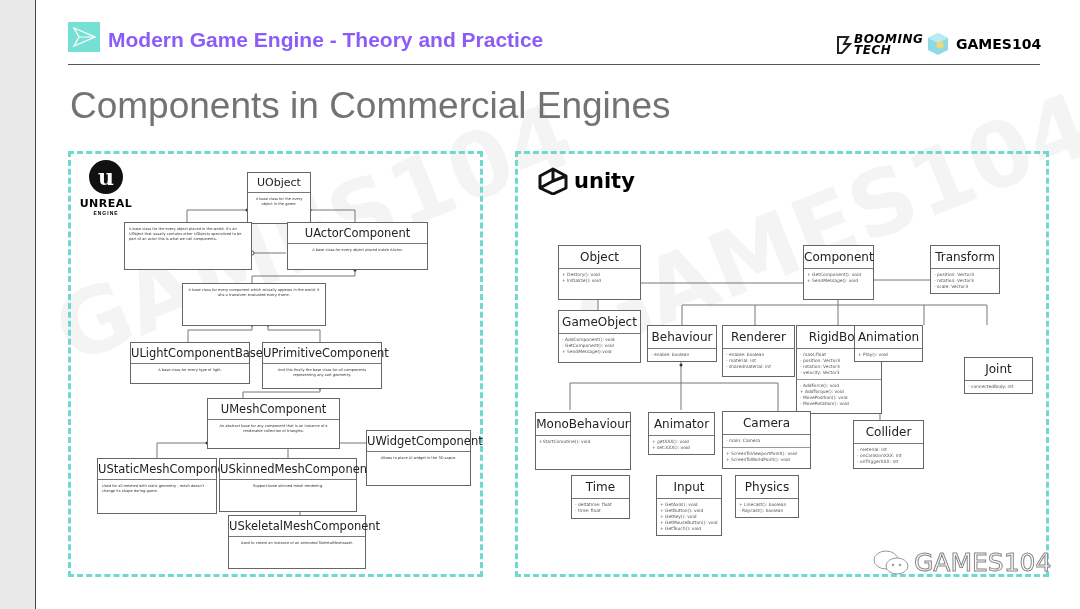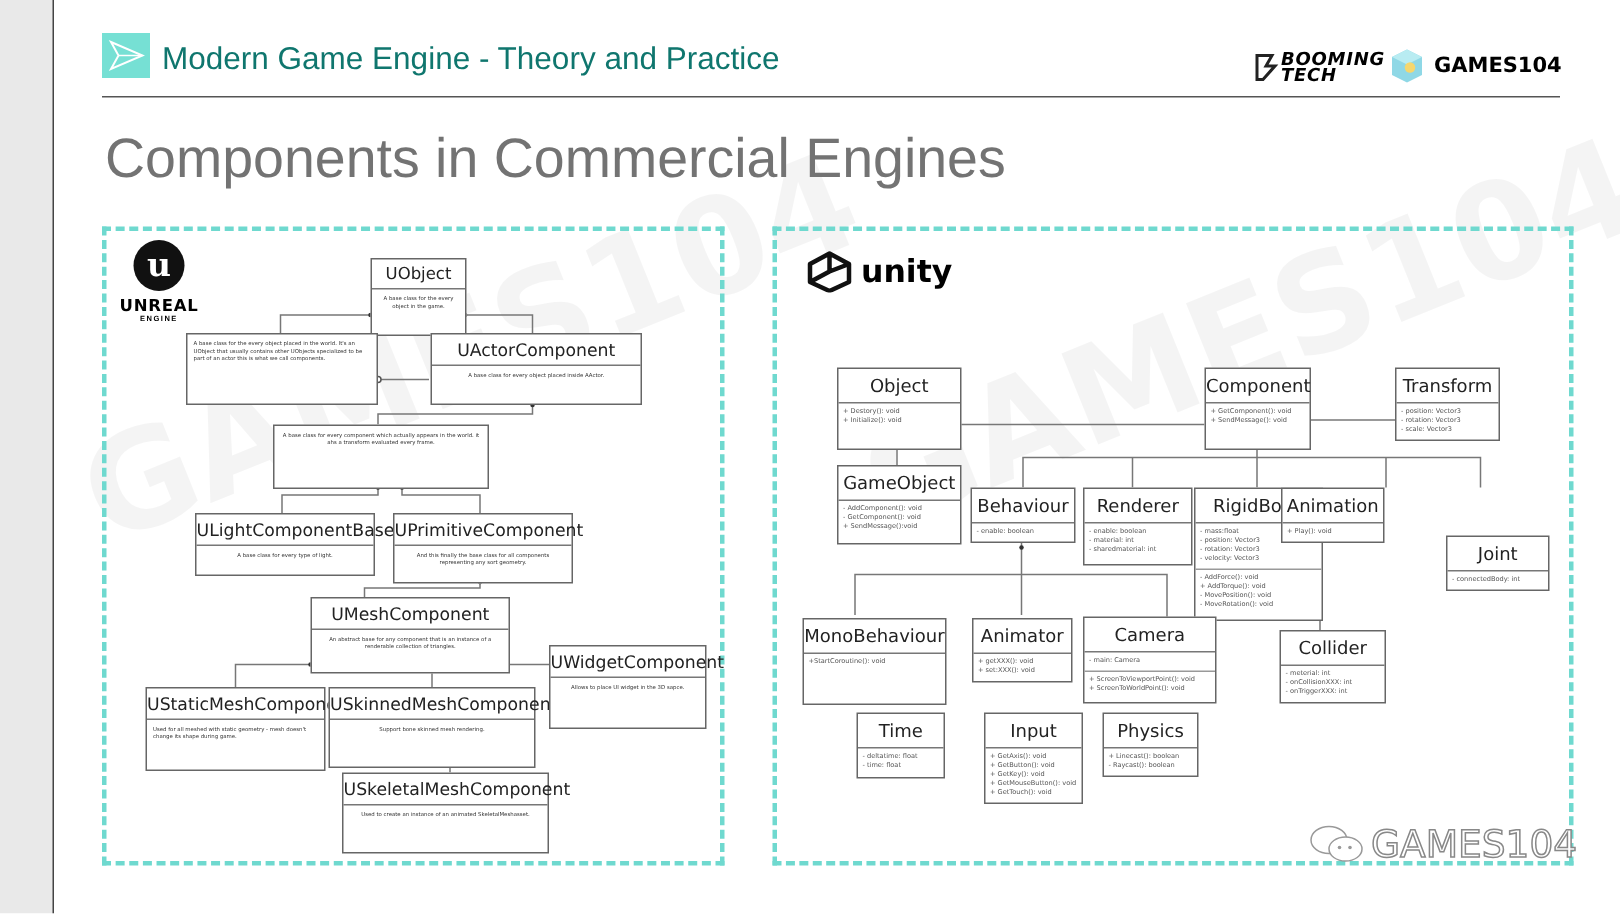--- a/index.html
+++ b/index.html
@@ -1,21 +1,21 @@
 <!DOCTYPE html>
 <html><head>
 <meta charset="utf-8">
 <style>
   html,body{margin:0;padding:0;}
   body{width:1080px;height:609px;position:relative;overflow:hidden;background:#fff;font-family:"Liberation Sans",sans-serif;}
   .leftbar{position:absolute;left:0;top:0;width:35px;height:609px;background:#e9e9e9;border-right:1px solid #444;}
   .slide{position:absolute;left:36px;top:0;width:1044px;height:609px;background:#fff;}
   .wm{position:absolute;color:rgba(0,0,0,0.045);font-weight:bold;font-family:"DejaVu Sans",sans-serif;pointer-events:none;white-space:nowrap;}
   .logo-box{position:absolute;left:68px;top:22px;width:32px;height:30px;background:#76e0d4;}
-  .header-title{position:absolute;left:108px;top:28px;font-size:21px;font-weight:normal;color:#0f766e;}
+  .header-title{position:absolute;left:108px;top:28px;font-size:21px;font-weight:bold;color:#8b5cf6;}
   .header-line{position:absolute;left:68px;top:64px;width:972px;height:1px;background:#555;}
   .bt-logo{position:absolute;left:836px;top:34px;display:flex;align-items:center;font-style:italic;}
   .bt-text{font-size:12px;font-weight:bold;line-height:11px;letter-spacing:0.5px;font-family:"DejaVu Sans",sans-serif;}
   .g104{position:absolute;left:926px;top:32px;display:flex;align-items:center;}
   .g104-text{font-size:14px;font-weight:bold;margin-left:6px;font-family:"DejaVu Sans",sans-serif;}
   .page-title{position:absolute;left:70px;top:85px;font-size:37px;color:#737373;}
   .panel{position:absolute;border:3px dashed #6fd9cf;}
   .uml{position:absolute;border:1px solid #666;background:#fff;font-family:"DejaVu Sans",sans-serif;}
   .uml .nm{text-align:center;font-size:11px;color:#222;border-bottom:1px solid #777;padding:3px 0;}
   .uml .ds{font-size:3.6px;color:#333;text-align:center;padding:4px 4px;line-height:5px;}

